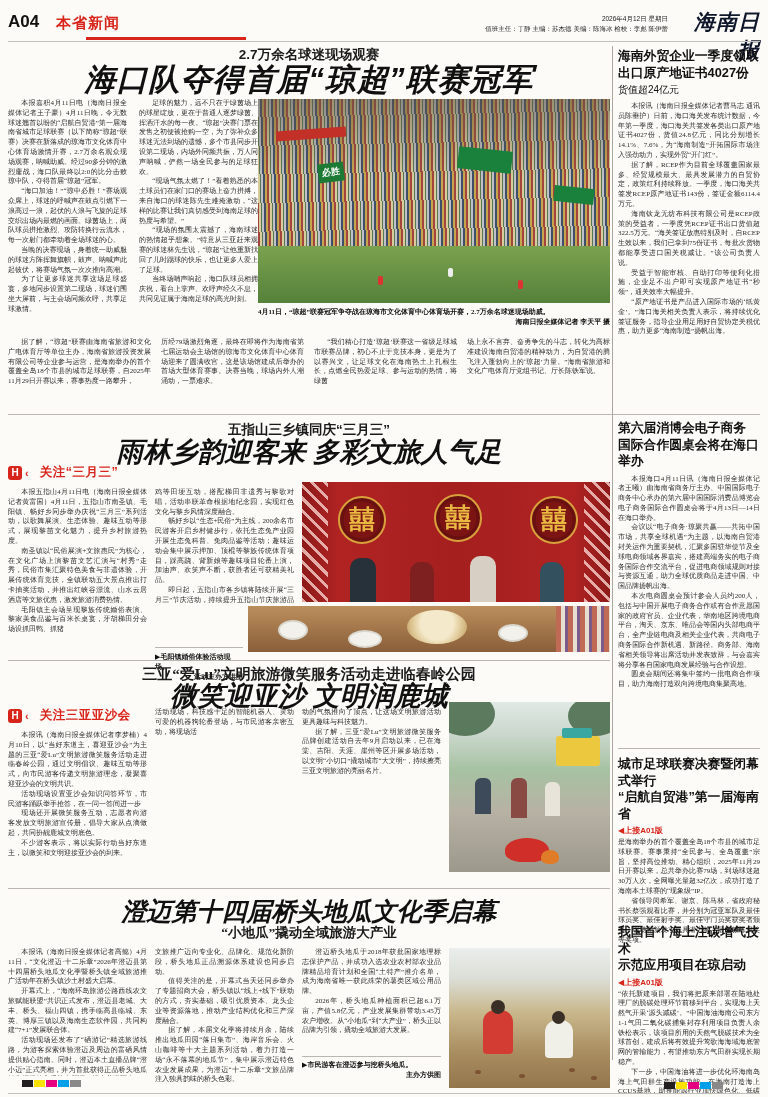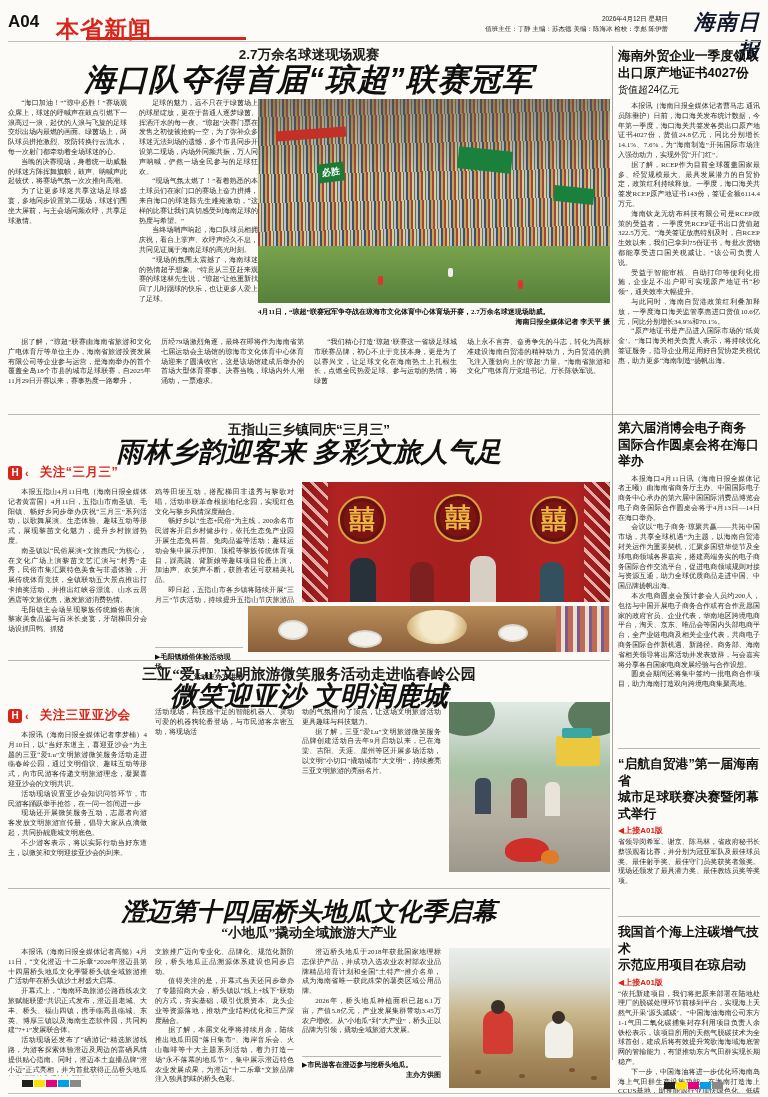--- a/index.html
+++ b/index.html
@@ -3,21 +3,21 @@
 <meta charset="utf-8">
 <style>
   html,body{margin:0;padding:0;background:#e8e6e0;}
   .page{position:relative;width:768px;height:1097px;margin:0 auto;background:#fcfbf7;overflow:hidden;
         font-family:"Liberation Serif","DejaVu Serif",serif;color:#2b2b2b;}
   .sans{font-family:"Liberation Sans","DejaVu Sans",sans-serif;}
   .abs{position:absolute;}
   
   .hdr{position:absolute;top:6px;left:8px;right:8px;height:32px;}
   .pageno{position:absolute;left:0;top:6px;font-size:17px;font-weight:bold;color:#111;}
-  .secname{position:absolute;left:48px;top:8px;font-size:23px;font-weight:bold;color:#d8251c;letter-spacing:1px;}
+  .secname{position:absolute;left:48px;top:8px;font-size:15px;font-weight:bold;color:#d8251c;letter-spacing:1px;}
   .hdr-redbar{position:absolute;left:86px;top:37px;width:160px;height:3px;background:#d8251c;}
   .hdr-rule{position:absolute;left:8px;right:8px;top:41px;border-top:1px solid #c2c0ba;}
   .hdr-right{position:absolute;right:92px;top:8px;text-align:right;font-size:6.5px;line-height:9.5px;color:#222;}
   .masthead{position:absolute;right:0;top:2px;width:86px;text-align:right;font-size:21px;font-weight:bold;
             font-style:italic;color:#0f172a;letter-spacing:1px;font-family:Liberation Mono, monospace;}
   
   .kicker{position:absolute;left:8px;width:602px;text-align:center;font-size:13.5px;font-weight:bold;color:#1a1a1a;}
   .bighead{position:absolute;left:8px;width:602px;text-align:center;font-weight:bold;color:#101010;font-style:italic;}
   .bt{font-size:7px;line-height:9.8px;overflow:hidden;}
   .bt .para{margin:0;text-indent:1.9em;text-align:justify;}
@@ -94,29 +94,30 @@
     </div>
     <div class="masthead">海南日报</div>
   </div>
   <div class="hdr-redbar"></div>
   <div class="hdr-rule"></div>
 
   <div class="kicker sans" style="top:46px;">2.7万余名球迷现场观赛</div>
   <div class="bighead sans" style="top:59px;font-size:31px;letter-spacing:1px;">海口队夺得首届“琼超”联赛冠军</div>
 
   <div class="abs bt" style="left:8px;top:99px;width:119px;height:231px;">
+      <p class="para">本报嘉积4月11日电（海南日报全媒体记者王子豪）4月11日晚，令无数球迷翘首以盼的“启航自贸港”第一届海南省城市足球联赛（以下简称“琼超”联赛）决赛在新落成的琼海市文化体育中心体育场激情开赛，2.7万余名观众现场观赛，呐喊助威。经过90多分钟的激烈鏖战，海口队最终以2:0的比分击败琼中队，夺得首届“琼超”冠军。</p>
       <p class="para">“海口加油！”“琼中必胜！”赛场观众席上，球迷的呼喊声在鼓点引燃下一浪高过一浪，起伏的人浪与飞旋的足球交织出场内最燃的画面。绿茵场上，两队球员拼抢激烈、攻防转换行云流水，每一次射门都牵动着全场球迷的心。</p>
       <p class="para">当晚的决赛现场，身着统一助威服的球迷方阵挥舞旗帜，鼓声、呐喊声此起彼伏，将赛场气氛一次次推向高潮。</p>
       <p class="para">为了让更多球迷共享这场足球盛宴，多地同步设置第二现场，球迷们围坐大屏前，与主会场同频欢呼，共享足球激情。</p>
     </div>
   <div class="abs bt" style="left:139px;top:99px;width:119px;height:231px;">
       <p class="para">足球的魅力，远不只在于绿茵场上的球星绽放，更在于普通人逐梦绿茵、挥洒汗水的每一夜。“琼超”决赛门票在发售之初便被抢购一空，为了弥补众多球迷无法到场的遗憾，多个市县同步开设第二现场，内场外同频共振，万人同声呐喊，俨然一场全民参与的足球狂欢。</p>
       <p class="para">“现场气氛太燃了！”看着熟悉的本土球员们在家门口的赛场上奋力拼搏，来自海口的球迷陈先生难掩激动，“这样的比赛让我们真切感受到海南足球的热度与希望。”</p>
+      <p class="para">“现场的氛围太震撼了，海南球迷的热情超乎想象。”特意从三亚赶来观赛的球迷林先生说，“琼超”让他重新找回了儿时踢球的快乐，也让更多人爱上了足球。</p>
       <p class="para">当终场哨声响起，海口队球员相拥庆祝，看台上掌声、欢呼声经久不息，共同见证属于海南足球的高光时刻。</p>
-      <p class="para">“现场的氛围太震撼了，海南球迷的热情超乎想象。”特意从三亚赶来观赛的球迷林先生说，“琼超”让他重新找回了儿时踢球的快乐，也让更多人爱上了足球。</p>
     </div>
 
   <div class="ph" style="left:258px;top:99px;width:352px;height:204px;">
     <div class="crowd"></div>
     <div class="pitch"></div>
     <div class="rbanner" style="left:18px;top:30px;"></div>
     <div class="flagA" style="left:60px;top:64px;">必胜</div>
     <div class="flagB" style="left:200px;top:50px;"></div>
     <div class="flagB" style="left:296px;top:88px;width:40px;height:16px;"></div>
     <div class="pdot" style="left:120px;bottom:18px;background:#d33;"></div>
@@ -273,21 +274,20 @@
     <div class="sb-h sans">
       <div>海南外贸企业一季度领取</div>
       <div>出口原产地证书4027份</div>
     </div>
     <div class="sb-sub sans">货值超24亿元</div>
     <div class="sb-body bt">
         <p class="para">本报讯（海南日报全媒体记者曹马志 通讯员陈垂护）日前，海口海关发布统计数据，今年第一季度，海口海关共签发各类出口原产地证书4027份，货值24.8亿元，同比分别增长14.1%、7.6%，为“海南制造”开拓国际市场注入强劲动力，实现外贸“开门红”。</p>
         <p class="para">据了解，RCEP作为目前全球覆盖国家最多、经贸规模最大、最具发展潜力的自贸协定，政策红利持续释放。一季度，海口海关共签发RCEP原产地证书143份，签证金额6114.4万元。</p>
         <p class="para">海南钦龙无纺布科技有限公司是RCEP政策的受益者，一季度凭RCEP证书出口货值超322.5万元。“海关签证放惠特别及时，自RCEP生效以来，我们已拿到75份证书，每批次货物都能享受进口国关税减让。”该公司负责人说。</p>
         <p class="para">受益于智能审核、自助打印等便利化措施，企业足不出户即可实现原产地证书“秒领”，通关效率大幅提升。</p>
-        <p class="para">与此同时，海南自贸港政策红利叠加释放，一季度海口海关监管享惠进口货值10.6亿元，同比分别增长34.9%和70.1%。</p>
         <p class="para">“原产地证书是产品进入国际市场的‘纸黄金’。”海口海关相关负责人表示，将持续优化签证服务，指导企业用足用好自贸协定关税优惠，助力更多“海南制造”扬帆出海。</p>
       </div>
   </div>
 
   <div class="sb" style="top:420px;">
     <div class="sb-h sans">
       <div>第六届消博会电子商务</div>
       <div>国际合作圆桌会将在海口举办</div>
     </div>
     <div class="sb-body bt">
@@ -295,25 +295,26 @@
         <p class="para">会议以“电子商务·琼聚共赢——共拓中国市场，共享全球机遇”为主题，以海南自贸港封关运作为重要契机，汇聚多国驻华使节及全球电商领域各界嘉宾，搭建高端务实的电子商务国际合作交流平台，促进电商领域规则对接与资源互通，助力全球优质商品走进中国、中国品牌扬帆出海。</p>
         <p class="para">本次电商圆桌会预计参会人员约200人，包括与中国开展电子商务合作或有合作意愿国家的政府官员、企业代表，华南地区跨境电商平台，淘天、京东、唯品会等国内头部电商平台，全产业链电商及相关企业代表，共商电子商务国际合作新机遇、新路径。商务部、海南省相关领导将出席活动并发表致辞，与会嘉宾将分享各自国家电商发展经验与合作设想。</p>
         <p class="para">圆桌会期间还将集中签约一批电商合作项目，助力海南打造双向跨境电商集聚高地。</p>
       </div>
   </div>
 
   <div class="rule-h" style="left:618px;width:142px;top:748px;"></div>
 
   <div class="sb" style="top:756px;">
     <div class="sb-h sans">
+      <div>城市足球联赛决赛暨闭幕式举行</div>
       <div>“启航自贸港”第一届海南省</div>
-      <div>城市足球联赛决赛暨闭幕式举行</div>
     </div>
     <div class="jump sans">◀上接A01版</div>
     <div class="bt cont">
+        <p class="para">是海南举办的首个覆盖全岛18个市县的城市足球联赛。赛事秉持“全民参与、全岛覆盖”宗旨，坚持高位推动、精心组织，2025年11月29日开赛以来，总共举办比赛79场，到场球迷超30万人次，全网曝光量超32亿次，成功打造了海南本土球赛的“现象级”IP。</p>
         <p class="para">省领导闵希军、谢京、陈马林，省政府秘书长蔡强观看比赛，并分别为冠亚军队及最佳球员奖、最佳射手奖、最佳守门员奖获奖者颁奖。现场还颁发了最具潜力奖、最佳教练员奖等奖项。</p>
       </div>
   </div>
 
   <div class="rule-h" style="left:618px;width:142px;top:916px;"></div>
 
   <div class="sb" style="top:924px;">
     <div class="sb-h sans">
       <div>我国首个海上注碳增气技术</div>
       <div>示范应用项目在琼启动</div>

